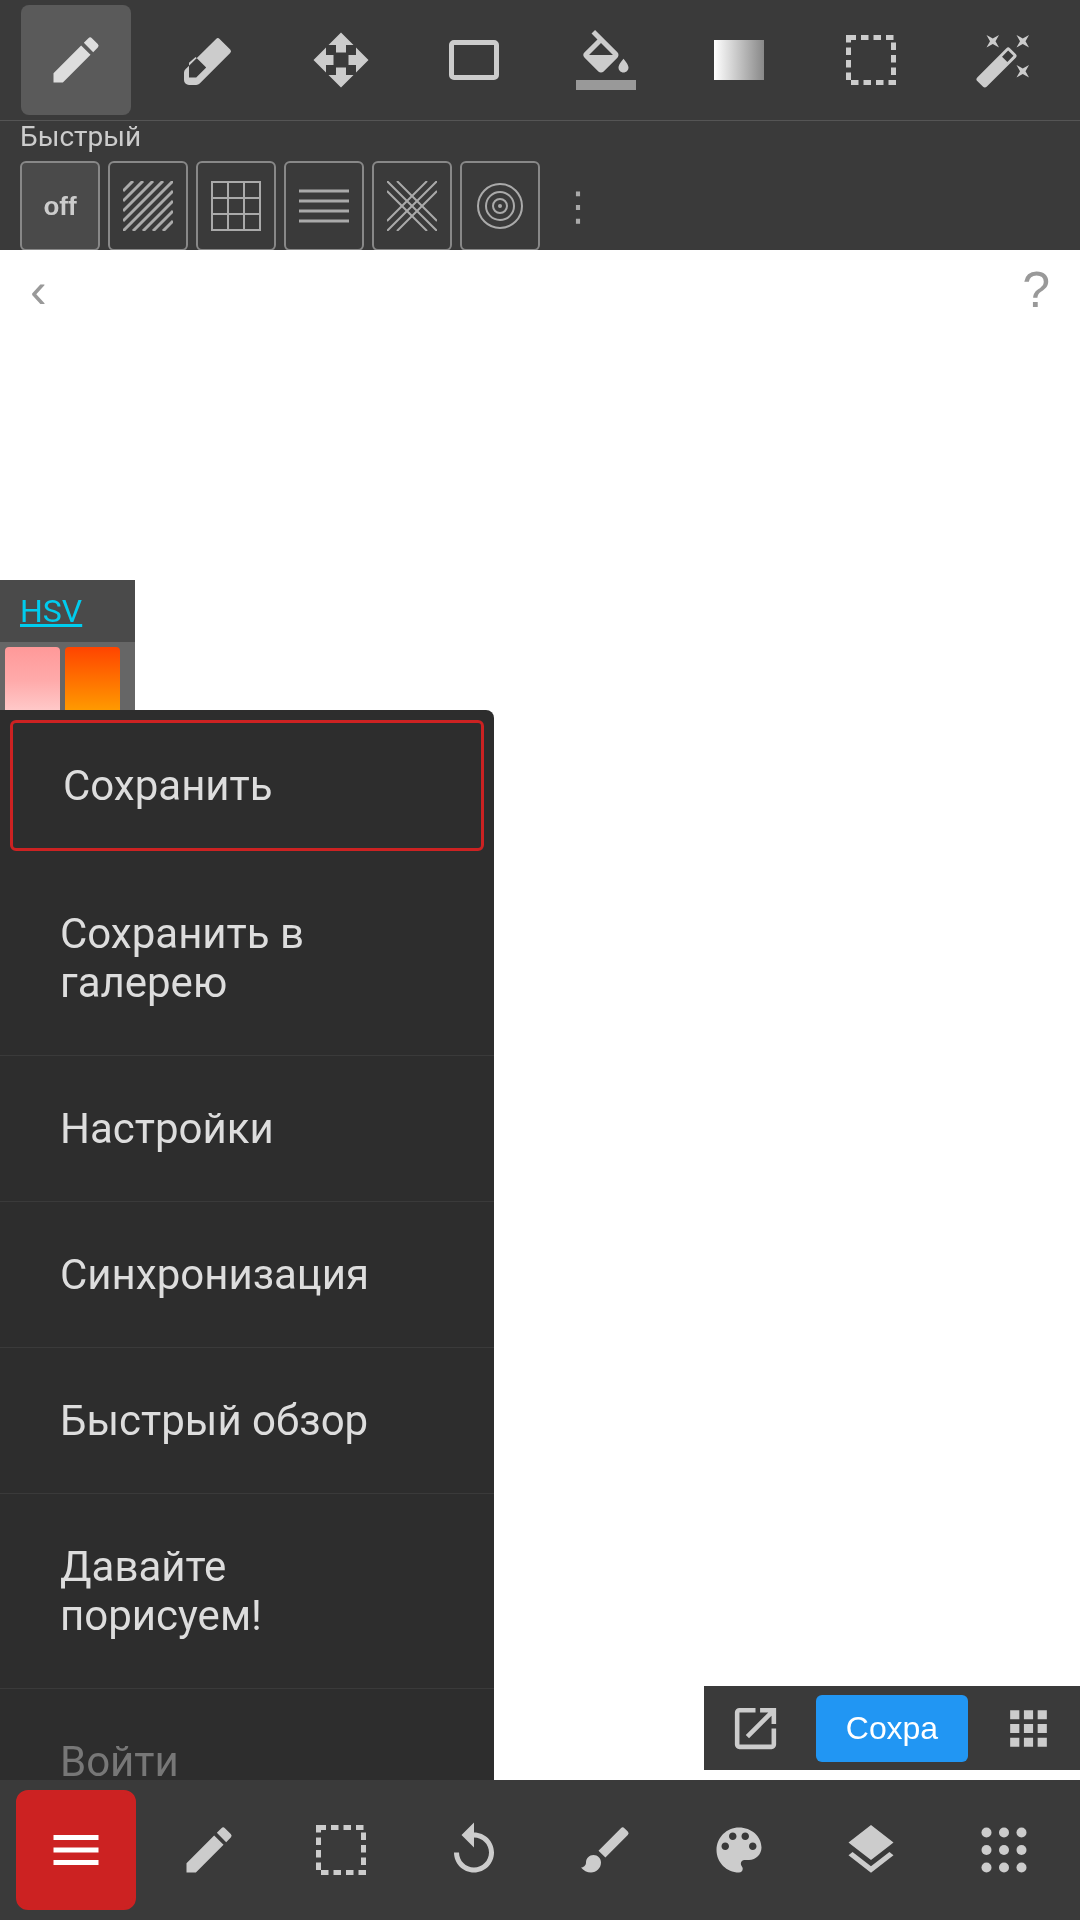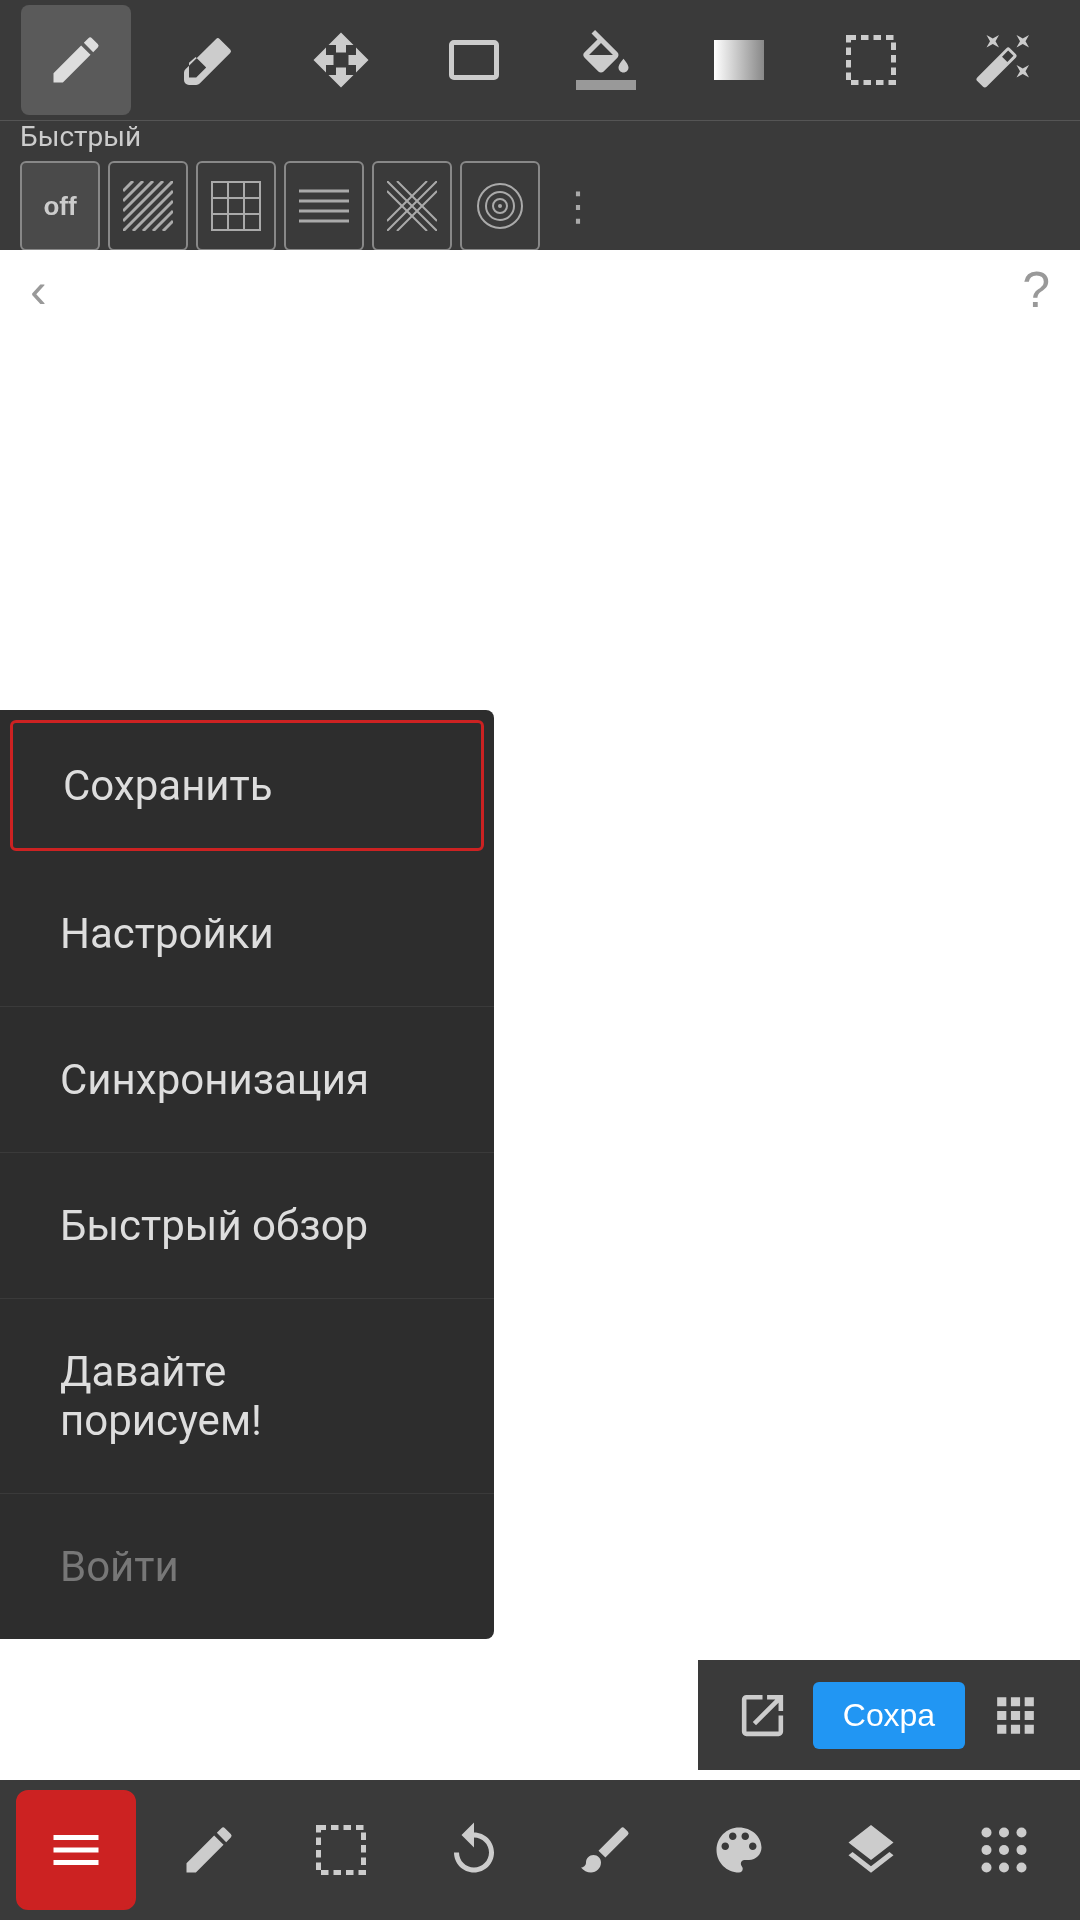--- a/index.html
+++ b/index.html
@@ -294,21 +294,22 @@
       fill: #cccccc;
     }
 
     
     .bottom-right {
       position: absolute;
       bottom: 150px;
       right: 0;
       display: flex;
       align-items: center;
-      padding: 15px;
+      gap: 10px;
+      padding: 2px;
       background: #3a3a3a;
     }
 
     .br-btn {
       width: 100px;
       height: 80px;
       background: transparent;
       border: none;
       cursor: pointer;
       display: flex;
@@ -466,27 +467,37 @@
     </div>
   </div>
 </div>
 
 <div class="canvas-area">
   <div class="canvas-nav">
     <button class="nav-back">‹</button>
     <button class="nav-help">?</button>
   </div>
 
+  <div class="color-panel">
+    <div class="hsv-tab">HSV</div>
+    <div class="color-swatches">
+      <div class="swatch" style="background: linear-gradient(to bottom, #ff9999, #ffaaaa, #ffcccc, #ffe0e0);"></div>
+      <div class="swatch" style="background: linear-gradient(to bottom, #ff4400, #ff6600, #ff8800, #ffaa00, #ffcc00);"></div>
+    </div>
+  </div>
 
   <div class="dropdown-menu">
 
     <div class="menu-item save-item">
       <span>Сохранить</span>
     </div>
 
+    <div class="menu-item">
+      <span>Сохранить в галерею</span>
+    </div>
 
     <div class="menu-item">
       <span>Настройки</span>
     </div>
 
 
     <div class="menu-item">
       <span>Синхронизация</span>
     </div>
 

